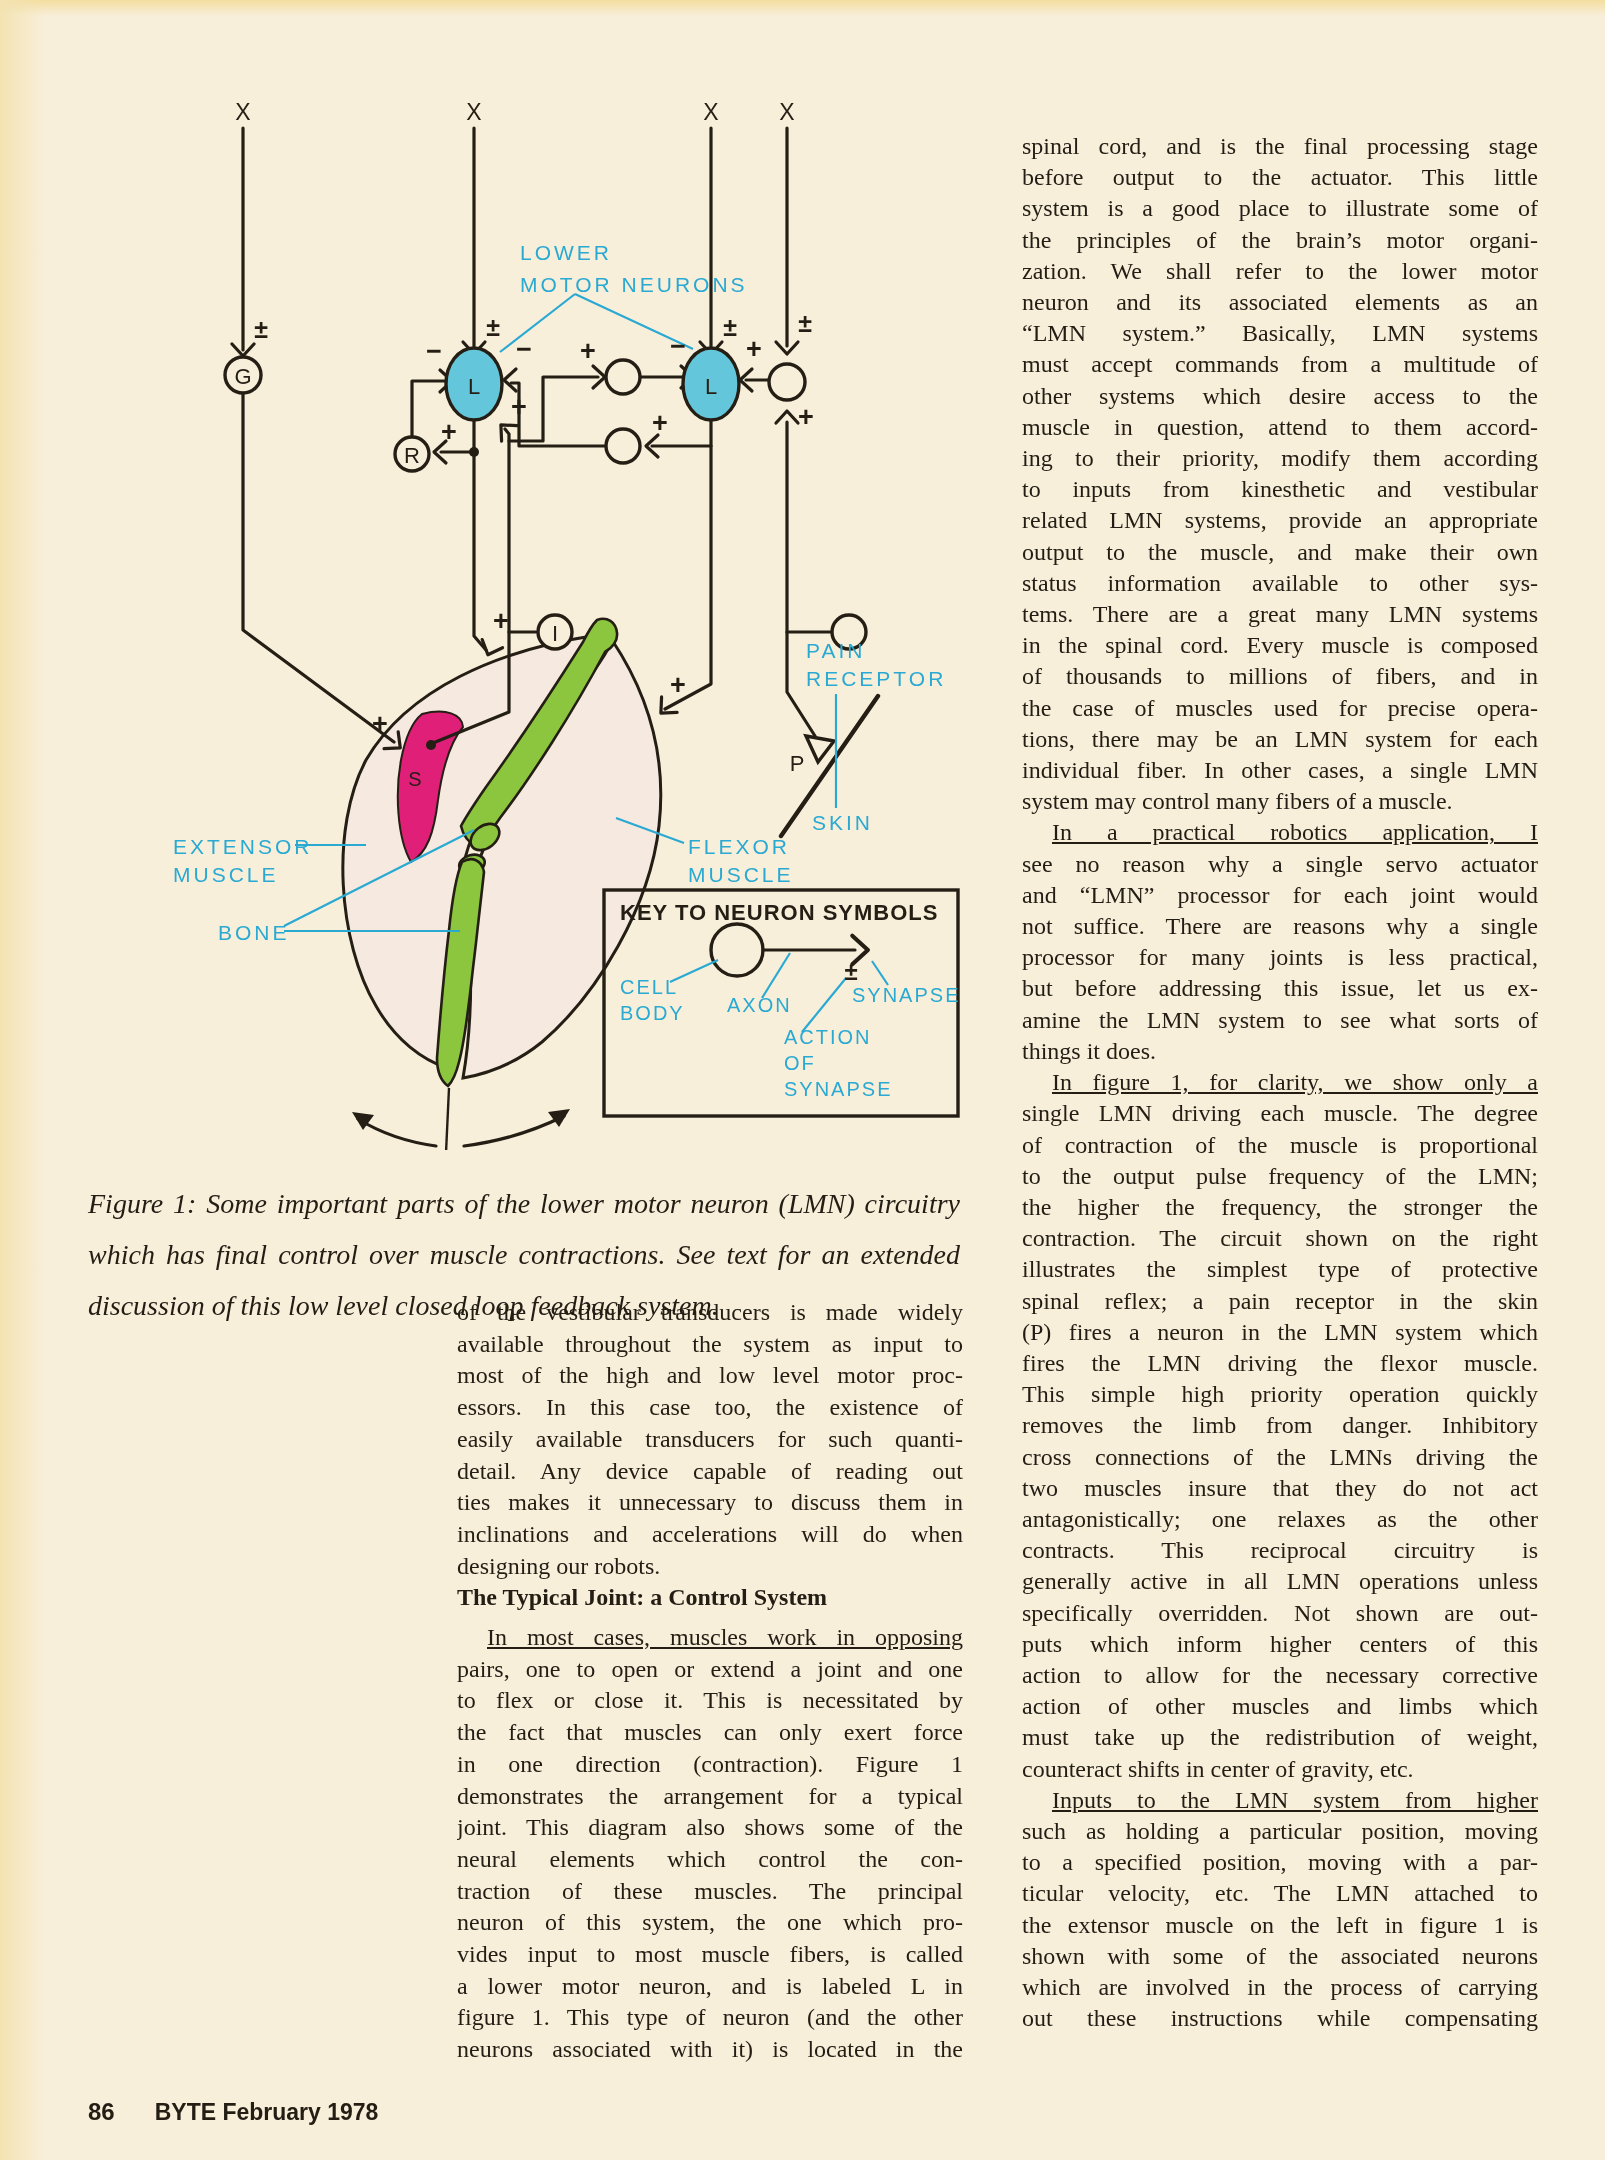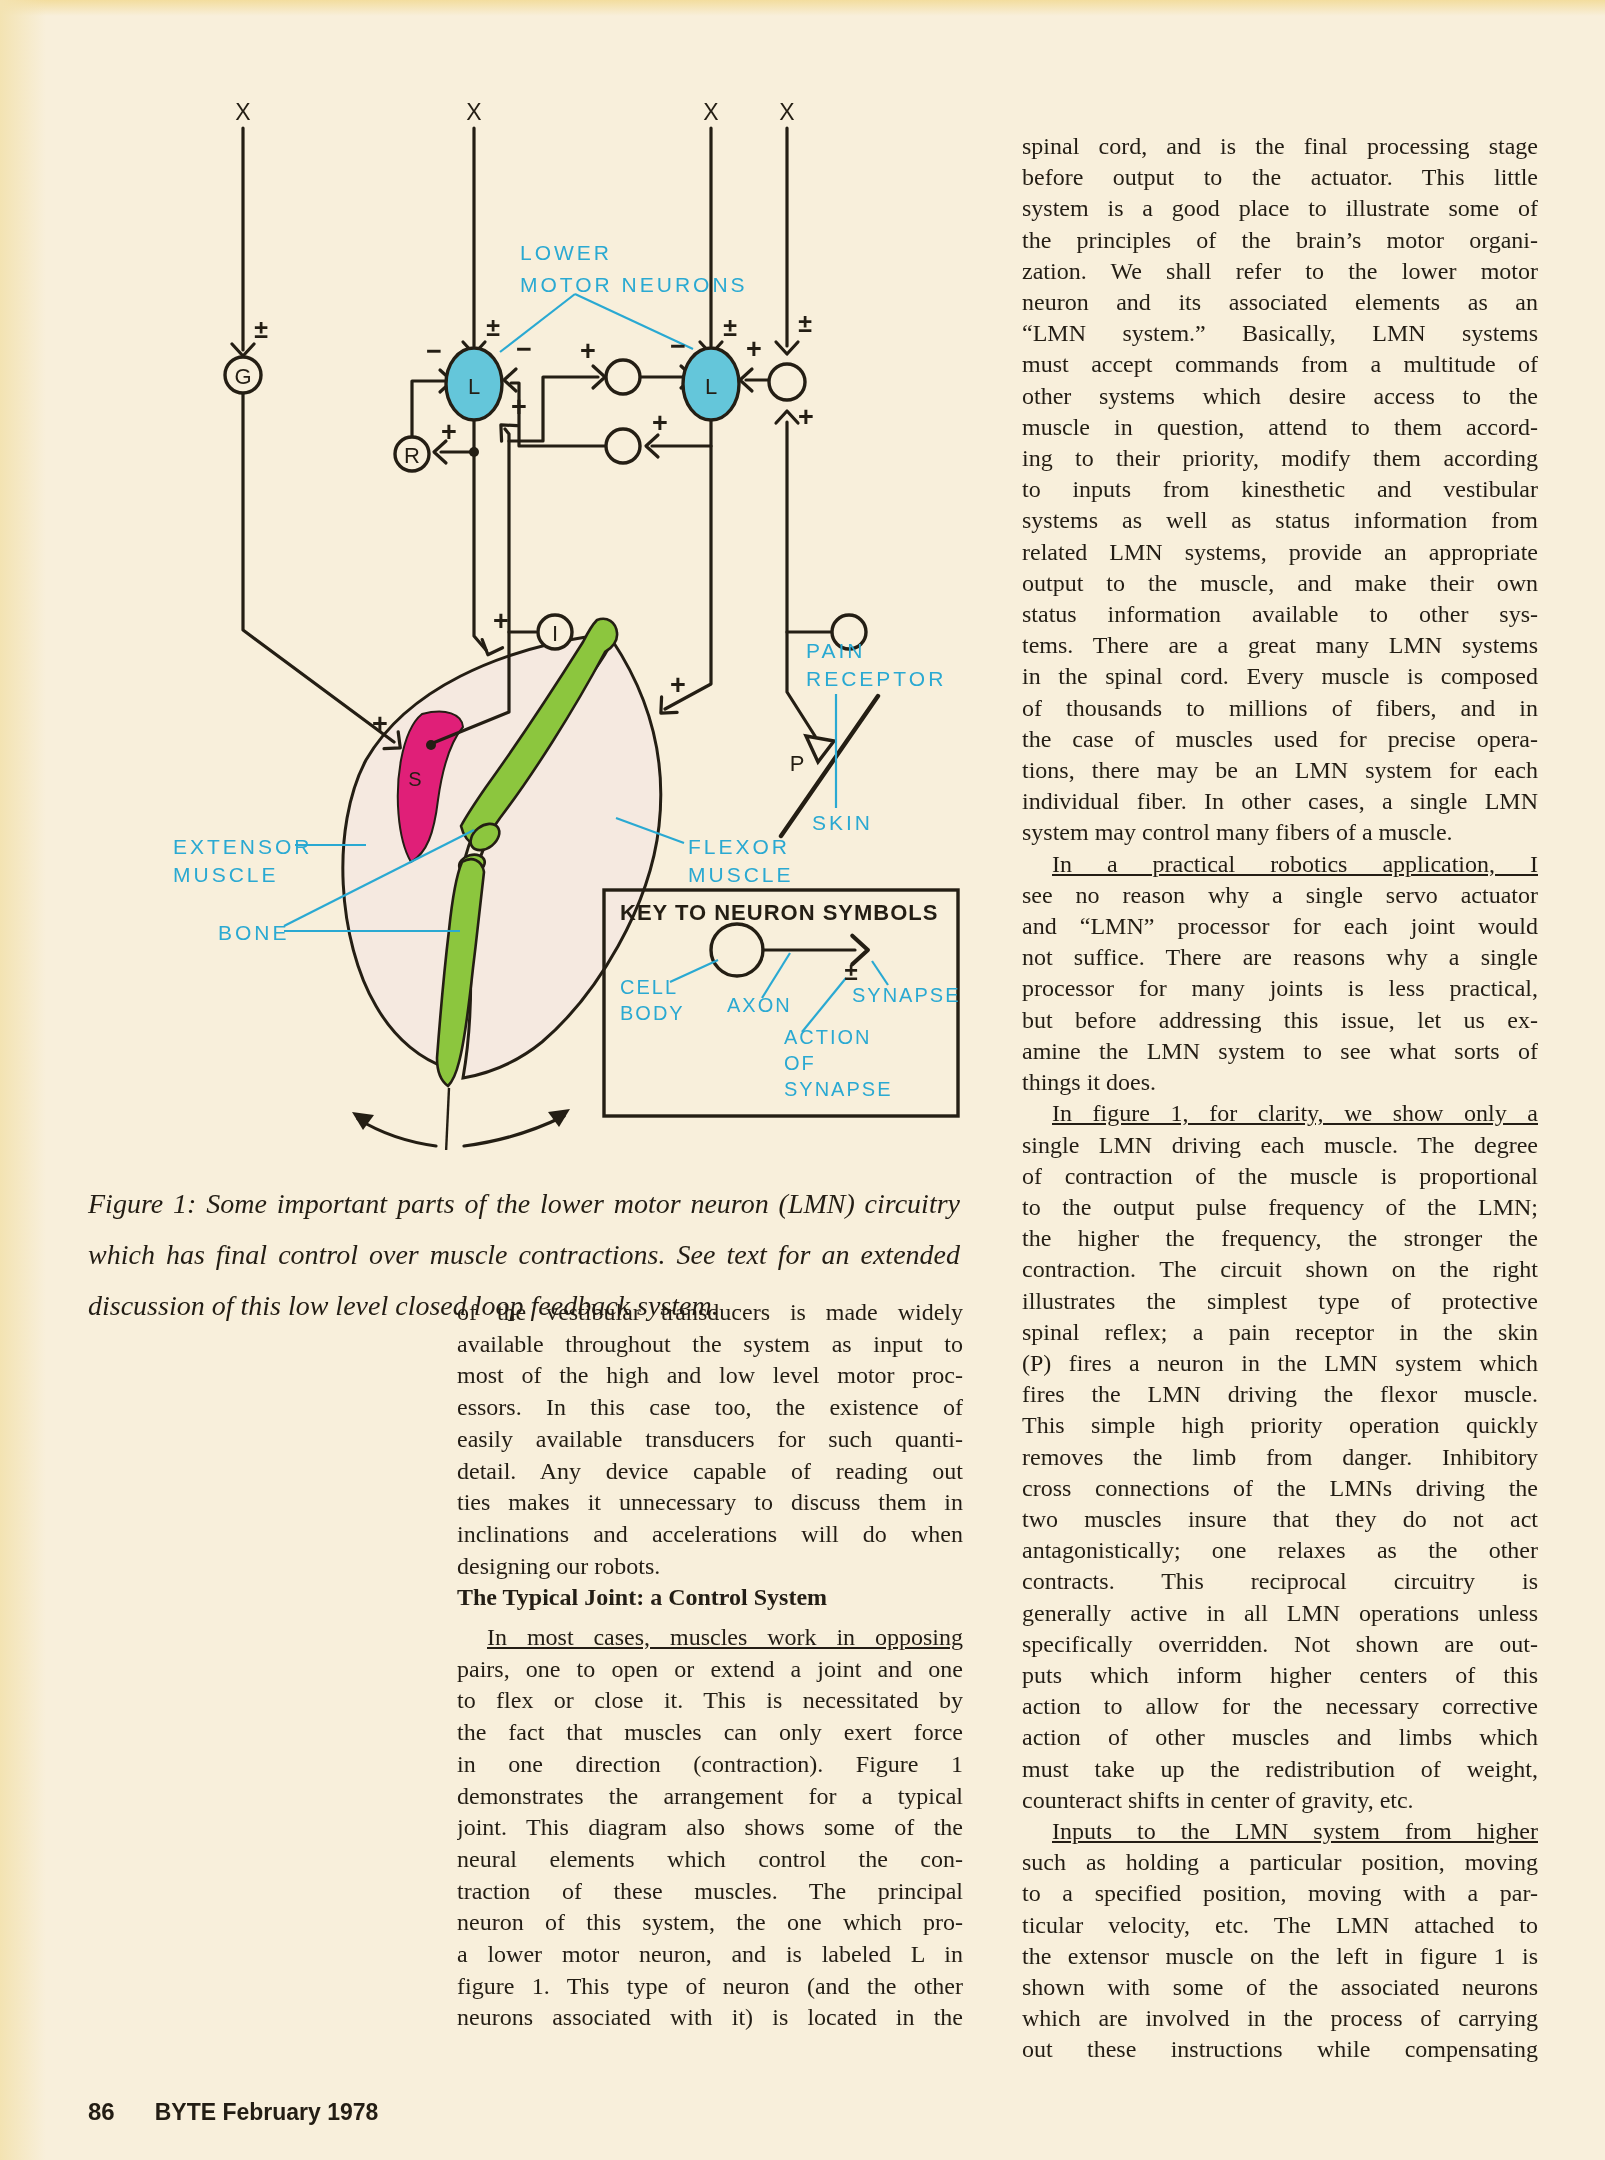--- a/index.html
+++ b/index.html
@@ -209,38 +209,38 @@
       <div class="ln i">In most cases, muscles work in opposing</div>
       <div class="ln">pairs, one to open or extend a joint and one</div>
       <div class="ln">to flex or close it. This is necessitated by</div>
       <div class="ln">the fact that muscles can only exert force</div>
       <div class="ln">in one direction (contraction). Figure 1</div>
       <div class="ln">demonstrates the arrangement for a typical</div>
       <div class="ln">joint. This diagram also shows some of the</div>
       <div class="ln">neural elements which control the con-</div>
       <div class="ln">traction of these muscles. The principal</div>
       <div class="ln">neuron of this system, the one which pro-</div>
+      <div class="ln">vides input to most muscle fibers, is called</div>
       <div class="ln">a lower motor neuron, and is labeled L in</div>
       <div class="ln">figure 1. This type of neuron (and the other</div>
       <div class="ln">neurons associated with it) is located in the</div>
     </div>
   <div class="col" id="col-right">
       <div class="ln">spinal cord, and is the final processing stage</div>
       <div class="ln">before output to the actuator. This little</div>
       <div class="ln">system is a good place to illustrate some of</div>
       <div class="ln">the principles of the brain’s motor organi-</div>
       <div class="ln">zation. We shall refer to the lower motor</div>
       <div class="ln">neuron and its associated elements as an</div>
       <div class="ln">“LMN system.” Basically, LMN systems</div>
       <div class="ln">must accept commands from a multitude of</div>
       <div class="ln">other systems which desire access to the</div>
       <div class="ln">muscle in question, attend to them accord-</div>
       <div class="ln">ing to their priority, modify them according</div>
       <div class="ln">to inputs from kinesthetic and vestibular</div>
-      <div class="ln">systems as well as status information from</div>
       <div class="ln">related LMN systems, provide an appropriate</div>
       <div class="ln">output to the muscle, and make their own</div>
       <div class="ln">status information available to other sys-</div>
       <div class="ln">tems. There are a great many LMN systems</div>
       <div class="ln">in the spinal cord. Every muscle is composed</div>
       <div class="ln">of thousands to millions of fibers, and in</div>
       <div class="ln">the case of muscles used for precise opera-</div>
       <div class="ln">tions, there may be an LMN system for each</div>
       <div class="ln">individual fiber. In other cases, a single LMN</div>
       <div class="ln e">system may control many fibers of a muscle.</div>

